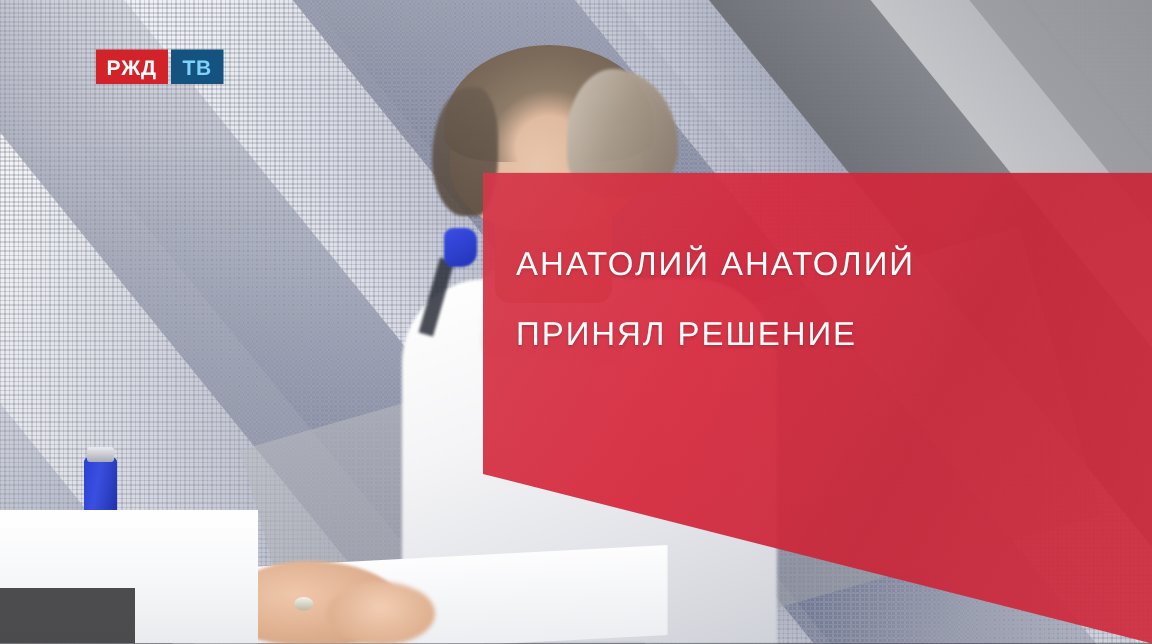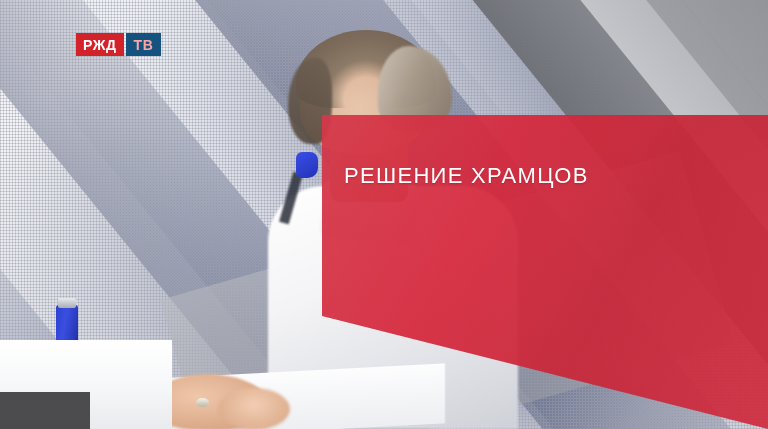--- a/index.html
+++ b/index.html
@@ -111,27 +111,27 @@
     left:296px;top:152px;width:22px;height:26px;position:absolute;
     background:linear-gradient(150deg,#3b4ee8,#2233b6);
     border-radius:6px 8px 10px 6px;filter:blur(.6px);
   }
   #mic-stem{
     left:286px;top:172px;width:10px;height:52px;position:absolute;
     background:#2b2f3a;transform:rotate(16deg);filter:blur(1px);opacity:.85;
   }
 
   
-  #logo{position:absolute;left:76px;top:33px;display:flex;height:23px;}
+  #logo{position:absolute;left:64px;top:33px;display:flex;height:23px;}
   #logo .red-box{
     background:#d2222a;color:#fff;font-weight:700;font-size:14px;letter-spacing:.6px;
     display:flex;align-items:center;justify-content:center;padding:0 7px;
   }
   #logo .blue-box{
-    background:#14537f;color:#fca5a5;font-weight:700;font-size:14px;letter-spacing:.6px;
+    background:#14537f;color:#7dd3fc;font-weight:700;font-size:14px;letter-spacing:.6px;
     display:flex;align-items:center;justify-content:center;padding:0 8px;margin-left:2px;
   }
 
   
   #banner{
     position:absolute;left:322px;top:115px;width:446px;height:314px;
     background:linear-gradient(112deg,#cf2033 0%,#d5263a 28%,#d62a3d 58%,#cc2134 100%);
     opacity:.93;
     clip-path:polygon(0 0, 100% 0, 100% 100%, 100% 100%, 0 64%);
   }
@@ -204,16 +204,17 @@
 
   <div id="logo">
     <div class="red-box">РЖД</div>
     <div class="blue-box">ТВ</div>
   </div>
 
   <div id="banner"></div>
   <div id="banner-sheen"></div>
 
   <div id="banner-text">
-    <div class="line">РЕШЕНИЕ ХРАМЦОВ</div>
+    <div class="line">АНАТОЛИЙ АНАТОЛИЙ</div>
+    <div class="line">ПРИНЯЛ РЕШЕНИЕ</div>
   </div>
 
 </div>
 
 </body></html>

